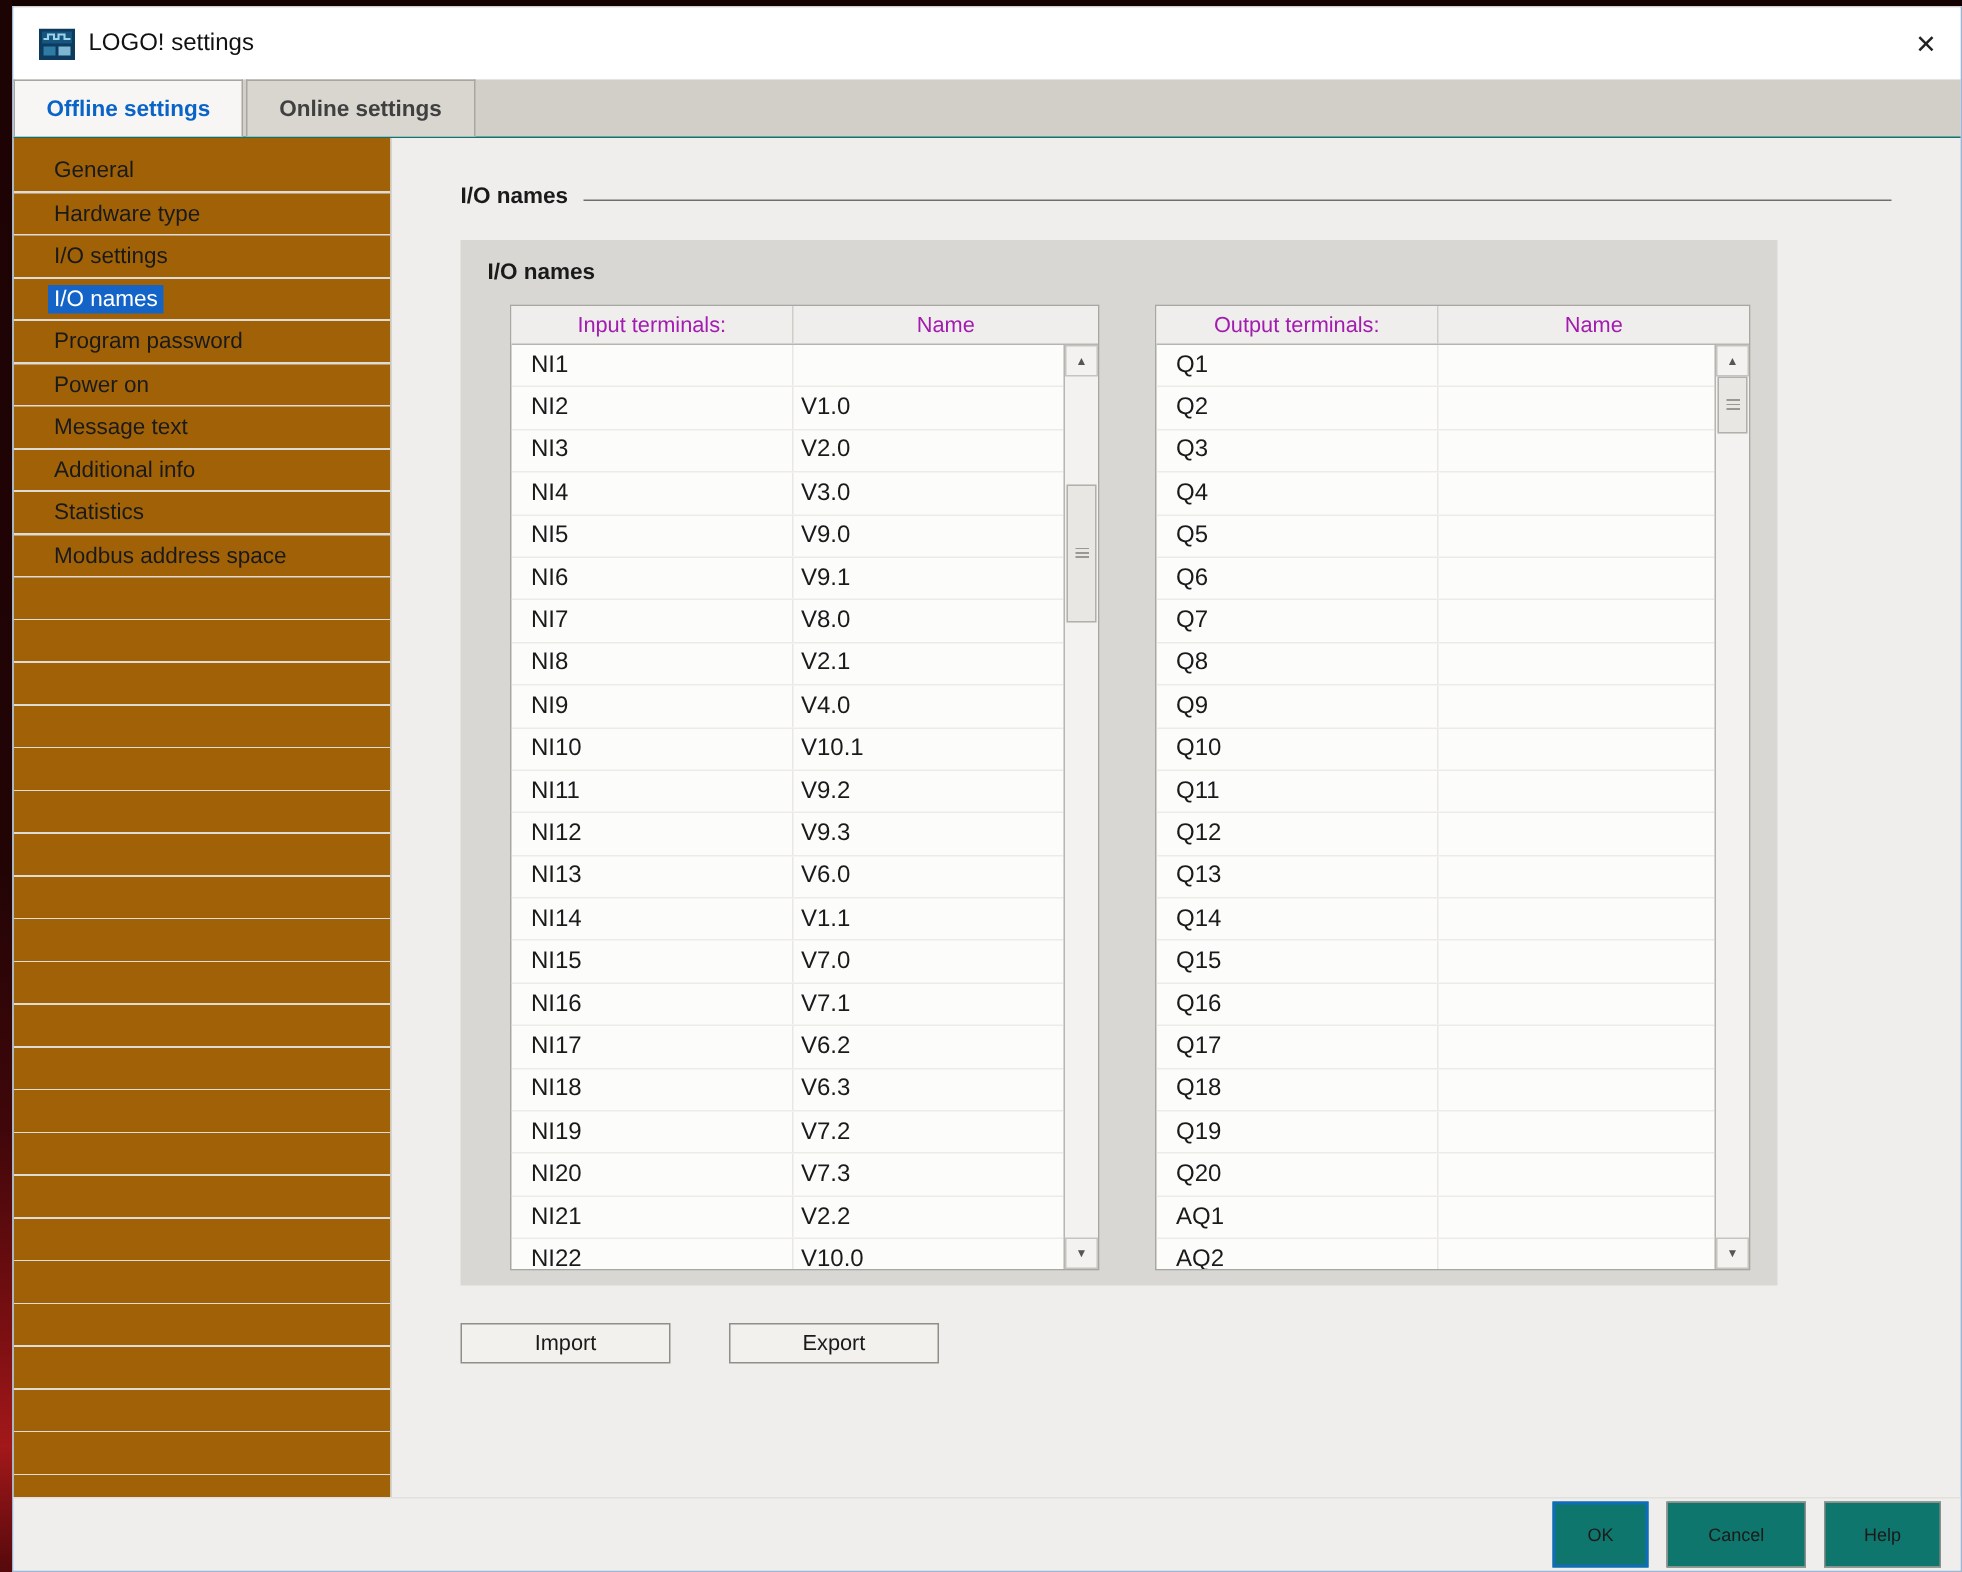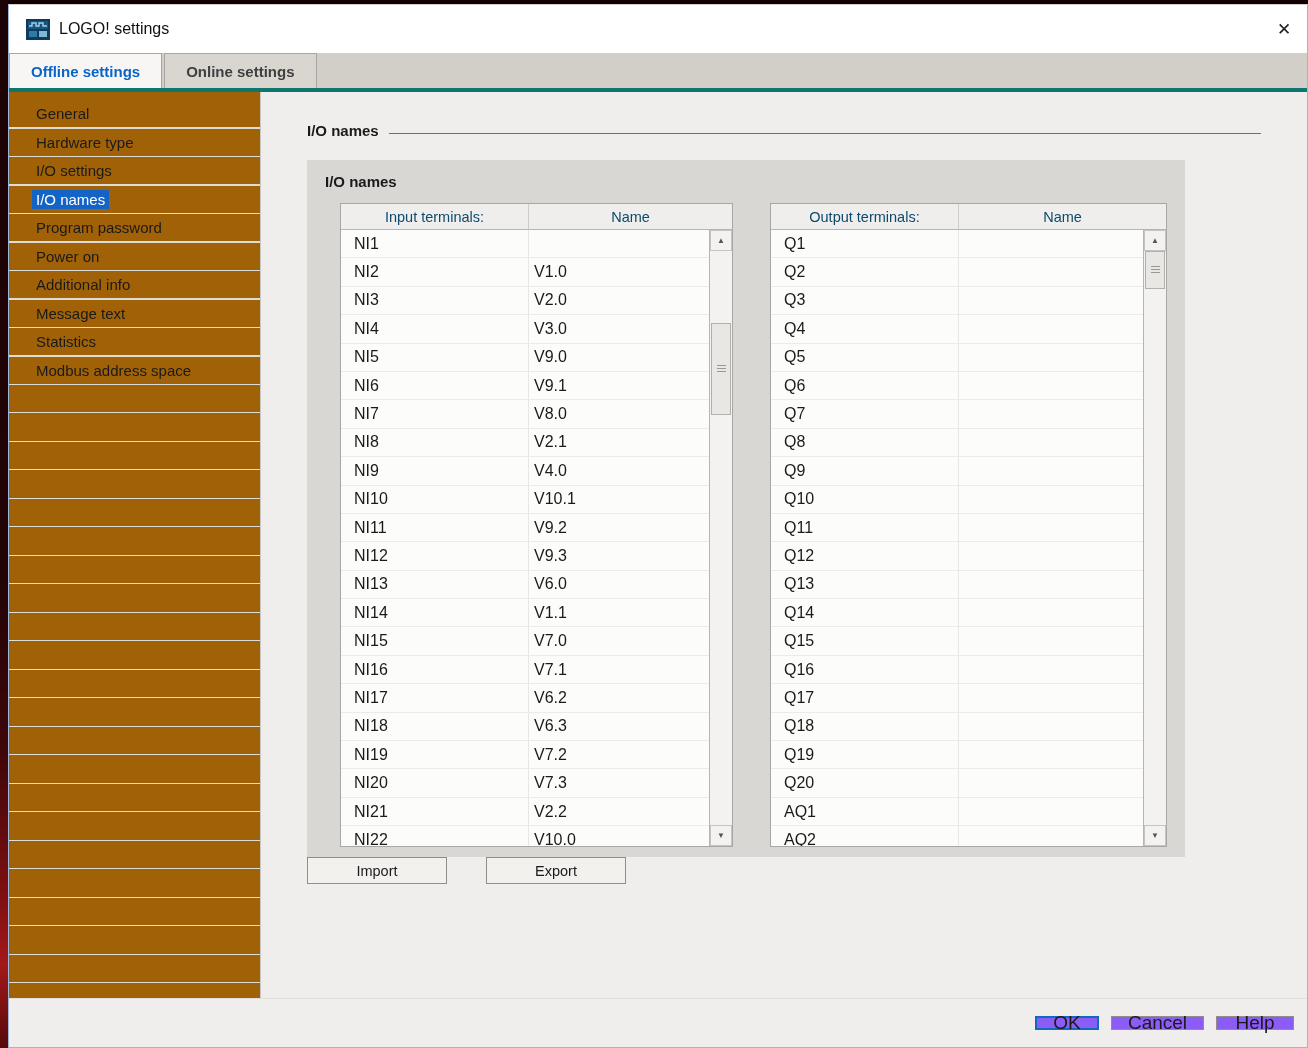--- a/index.html
+++ b/index.html
@@ -33,21 +33,21 @@
   }
   .app-icon { width:24px; height:21px; flex:0 0 24px; }
   .window-title { margin-left:9px; font-size:16px; color:#111; }
   .close-btn {
     margin-left:auto; width:46px; height:100%; display:flex; align-items:center;
     justify-content:center; font-size:17px; color:#222; cursor:default;
   }
   
   .tabbar {
     height:39px; flex:0 0 39px; background:#d2cfc8; display:flex; align-items:stretch;
-    border-bottom:4px solid #0f766e;
+    border-bottom:1px solid #0f766e;
     text-align:center;
   }
   .tab {
     display:flex; align-items:center; padding:0 21px; font-weight:bold; font-size:15px;
     border:1px solid #a8a6a0; border-bottom:none; background:#d9d6d0; color:#404040;
     margin-right:2px;
   }
   .tab.selected { background:#f7f6f4; color:#0a64c8; }
   
   .main { flex:1; display:flex; overflow:hidden; }
@@ -77,21 +77,21 @@
   .panel-title { font-weight:bold; font-size:15px; margin-left:2px; }
   .tables { display:flex; margin-top:13px; }
   .io-table {
     border:1px solid #a9a7a2; background:#fcfcfb; height:644px;
     display:flex; flex-direction:column;
   }
   .table-input  { width:393px; margin-left:17px; }
   .table-output { width:397px; margin-left:37px; }
   .thead { display:flex; flex:0 0 26px; background:#efeeec; border-bottom:1px solid #b7b5b0; }
   .th {
-    display:flex; align-items:center; justify-content:center; font-size:14.5px; color:#0c4a6e;
+    display:flex; align-items:center; justify-content:center; font-size:14.5px; color:#a21caf;
   }
   .th-terminal { width:187px; }
   .th-name { flex:1; border-left:1px solid #cfcdc8;text-align:right; }
   .tbody { flex:1; display:flex; overflow:hidden; }
   .rows { flex:1; overflow:hidden; }
   .trow { display:flex; height:28.4px; border-bottom:1px solid #edebe7; font-size:16px; }
   .cell { display:flex; align-items:center; }
   .cell-terminal { width:187px; padding-left:13px; }
   .cell-name { flex:1; padding-left:5px; border-left:1px solid #e9e7e3; }
   
@@ -108,32 +108,32 @@
     position:absolute; left:1px; right:1px; background:#e9e7e3; border:1px solid #b2b0aa;
     display:flex; align-items:center; justify-content:center;
   }
   .sthumb .grip {
     width:9px; height:8px;
     background:repeating-linear-gradient(to bottom,#9a9892 0 1px, transparent 1px 3px);
   }
   .thumb-input { top:72px; height:92px; }
   .thumb-output { top:0; height:38px; }
   
-  .ie-row { display:flex; gap:39px; }
+  .ie-row { margin-top:25px; display:flex; gap:39px; }
   .ie-btn {
     width:140px; height:27px; background:#f2f1ee; border:1px solid #908e89;
     font-size:14.5px; display:flex; align-items:center; justify-content:center;
   }
   
   .footer {
     flex:0 0 49px; background:#efeeec; display:flex; align-items:center;
     justify-content:flex-end; gap:12px; padding-right:13px; border-top:1px solid #e2e0dc;
   }
   .btn {
-    height:14px; background:#8b5cf6; border:1px solid #908e89; font-size:19px;
+    height:44px; background:#0f766e; border:1px solid #908e89; font-size:12px;
     display:flex; align-items:center; justify-content:center;
   }
   .btn-ok { width:64px; border:2px solid #0f6cbd; }
   .btn-cancel { width:93px; }
   .btn-help { width:78px; }
 </style>
 </head>
 <body>
 
 <div class="wallpaper-left"></div>
@@ -189,25 +189,25 @@
 
           <div class="side-item">
             <span class="lbl">Program password</span>
           </div>
 
           <div class="side-item">
             <span class="lbl">Power on</span>
           </div>
 
           <div class="side-item">
+            <span class="lbl">Message text</span>
+          </div>
+
+          <div class="side-item">
             <span class="lbl">Additional info</span>
-          </div>
-
-          <div class="side-item">
-            <span class="lbl">Message text</span>
           </div>
 
           <div class="side-item">
             <span class="lbl">Statistics</span>
           </div>
 
 
           <div class="side-item">
             <span class="lbl">Modbus address space</span>
           </div>

